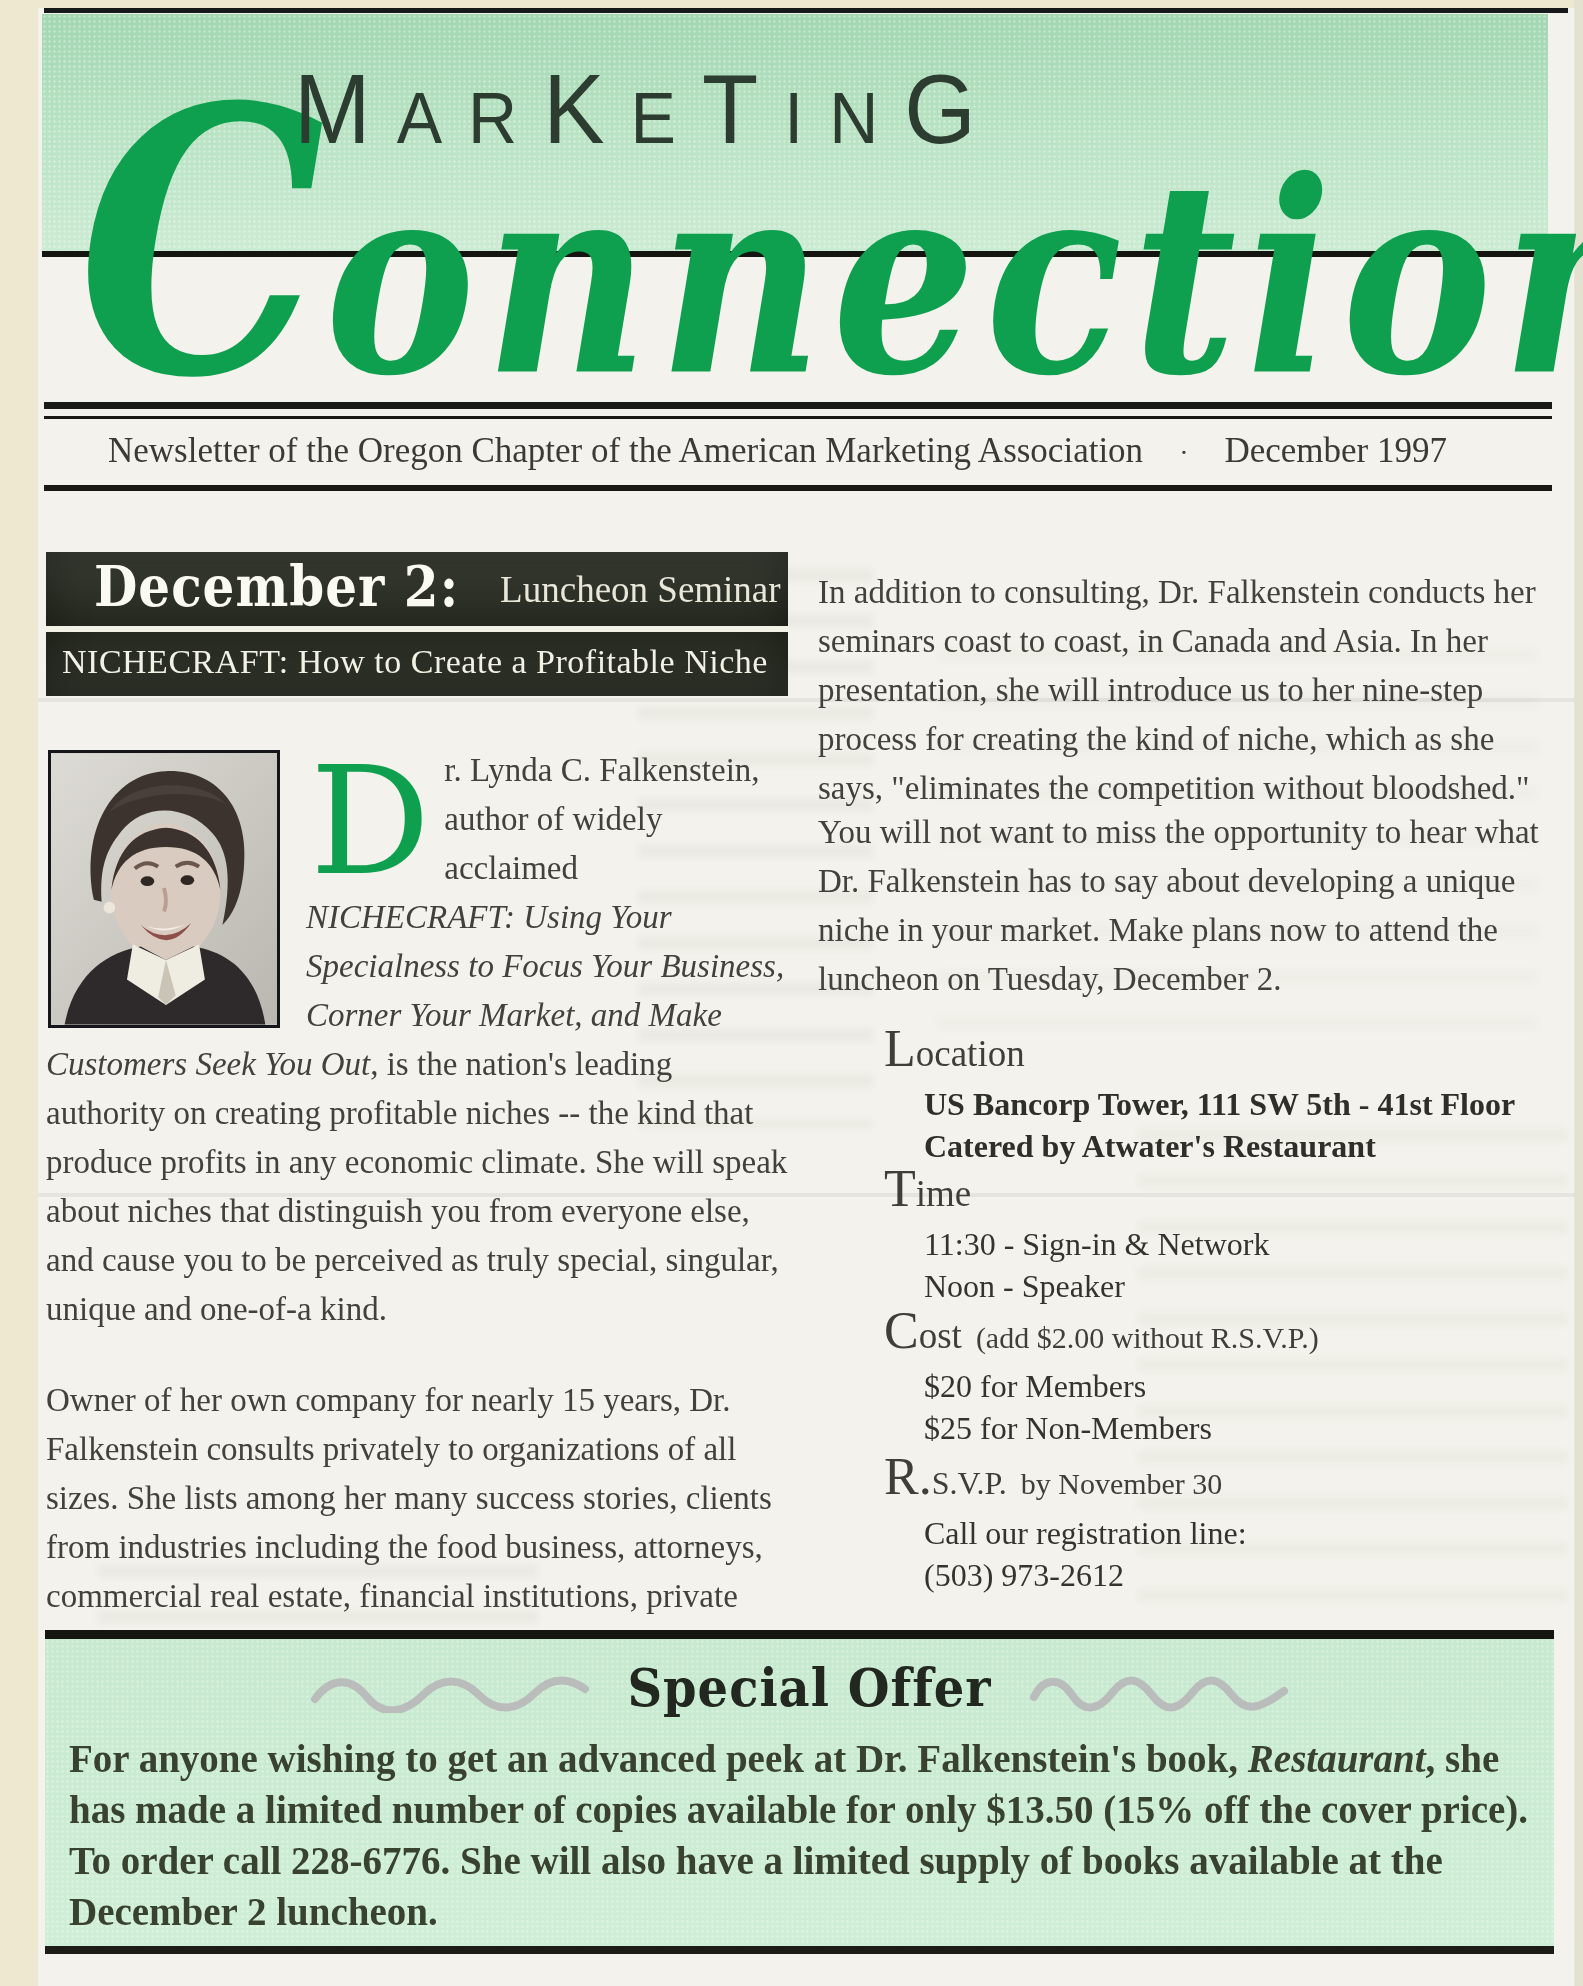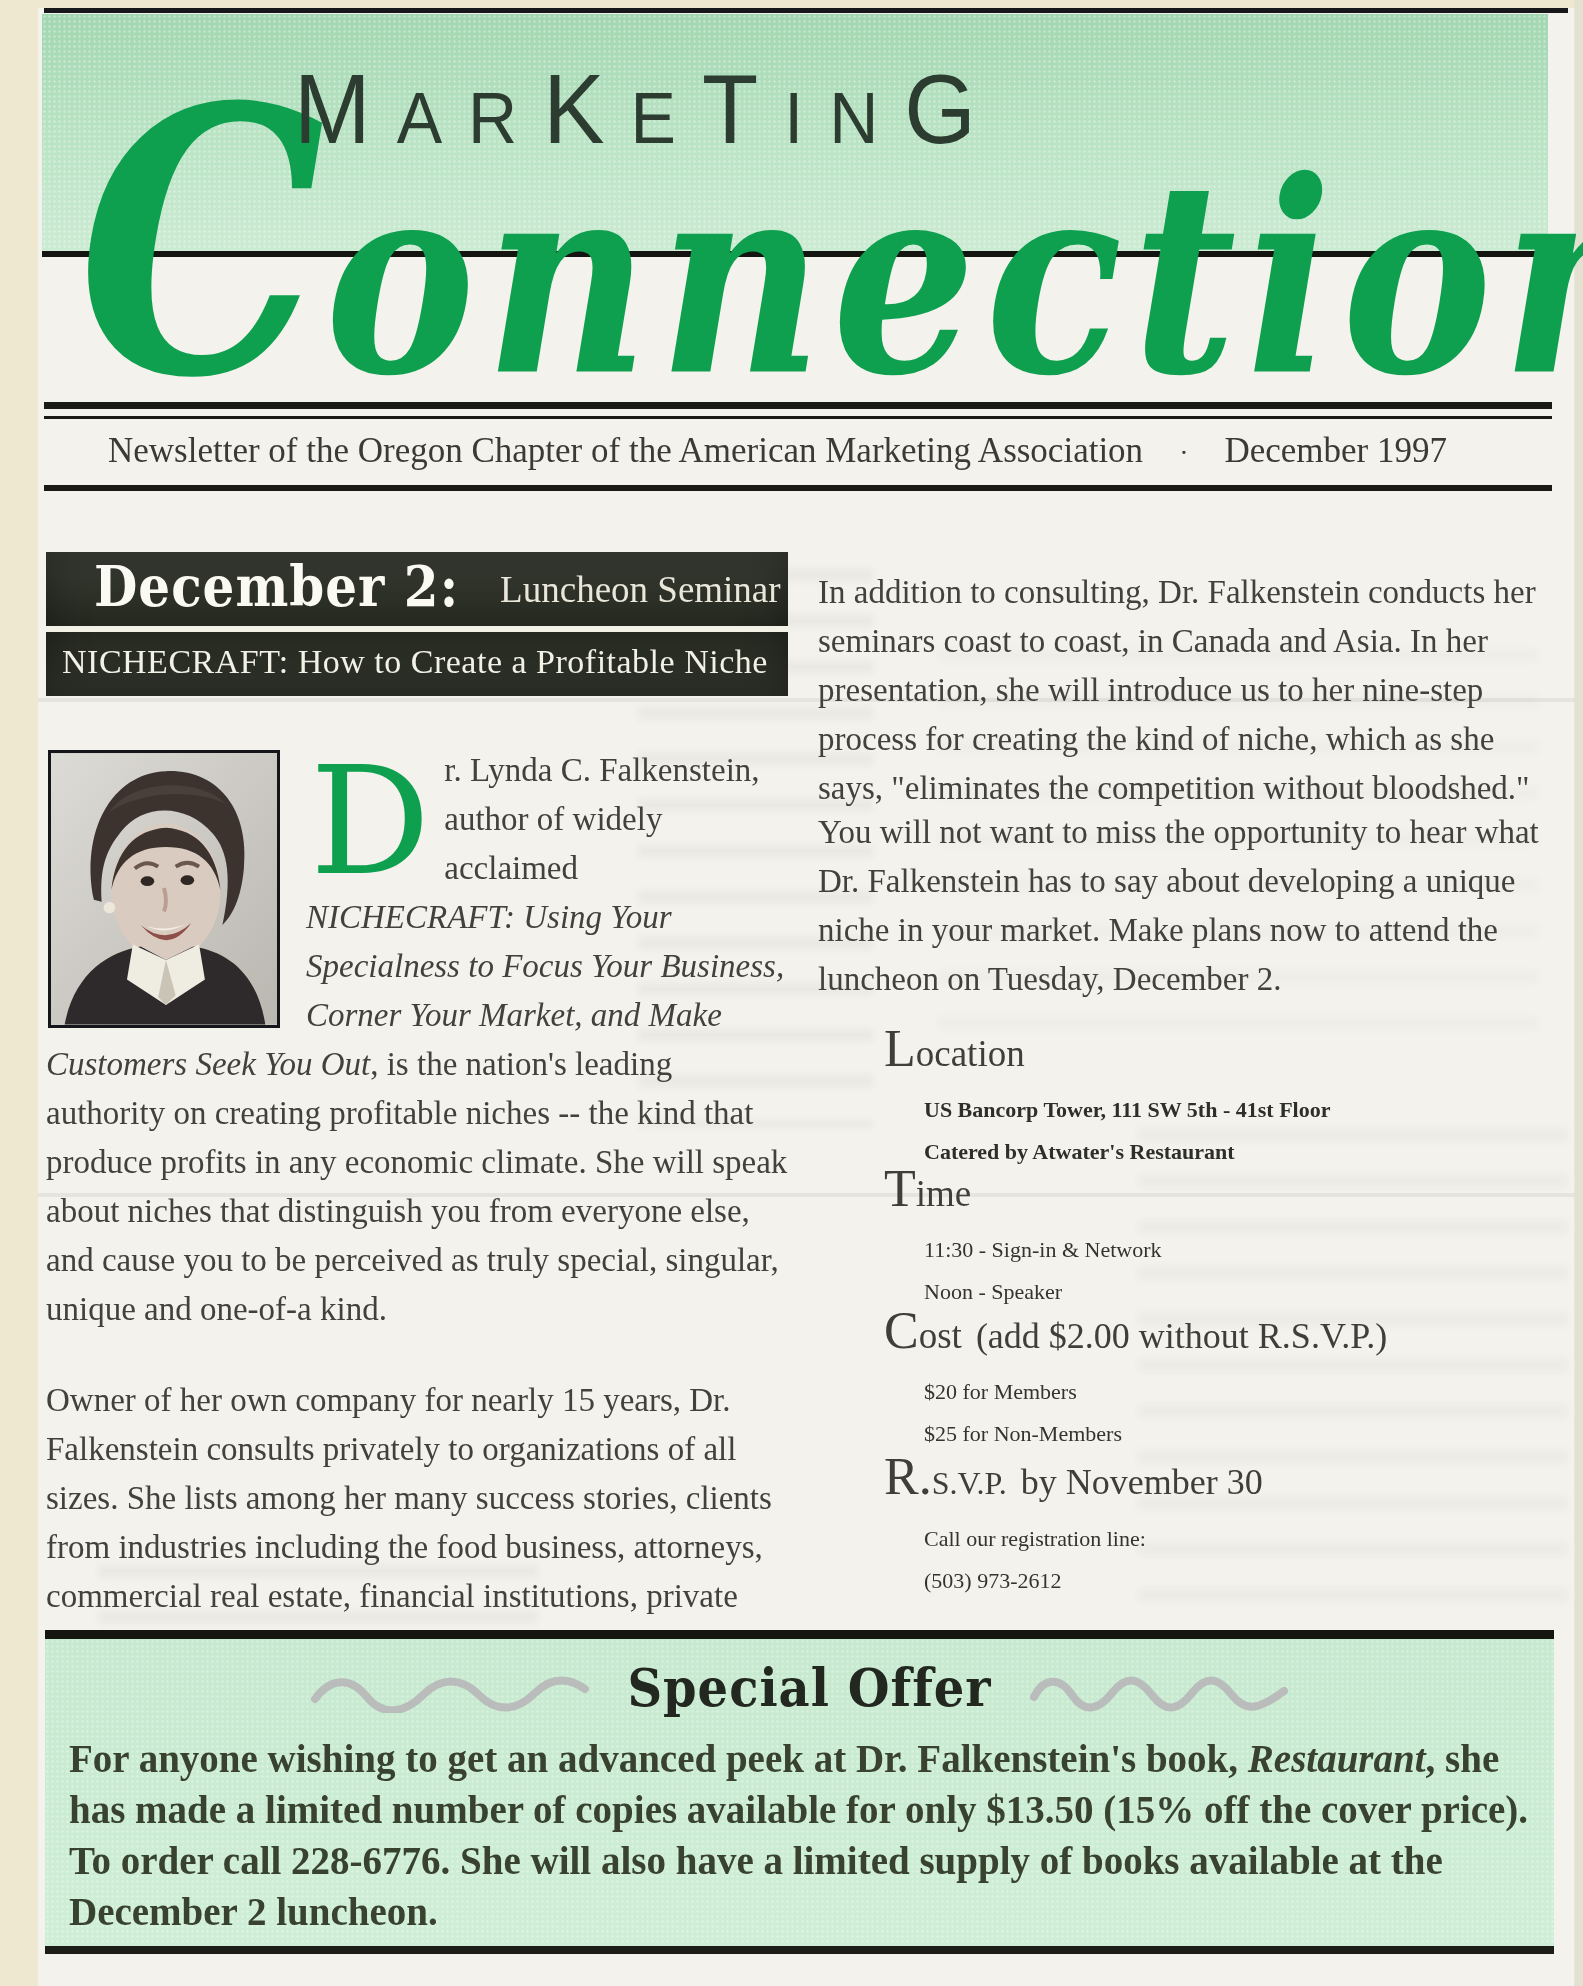--- a/index.html
+++ b/index.html
@@ -123,22 +123,22 @@
   .detail-block { position:absolute; left:0; width:680px; }
   .detail-loc  { top:0; }
   .detail-time { top:140px; }
   .detail-cost { top:282px; }
   .detail-rsvp { top:428px; }
   .detail-label {
     display:inline-block; font-size:37px; color:#3e3f38; line-height:46px;
   }
   .detail-label::first-letter { font-size:52px; }
   .detail-rsvp .detail-label { font-size:32px; }
-  .detail-note { font-size:36px; color:#3e3f38; margin-left:14px; }
-  .detail-lines { margin:12px 0 0 40px; font-size:22px; line-height:42px; color:#33342e; }
+  .detail-note { font-size:30px; color:#3e3f38; margin-left:14px; }
+  .detail-lines { margin:6px 0 0 40px; font-size:32px; line-height:42px; color:#33342e; }
   .detail-loc .detail-lines { font-weight:600; color:#2e2f29; }
   
   .offer {
     position:absolute; left:7px; top:1622px; width:1509px; height:324px;
     border-top:9px solid #15160f; border-bottom:8px solid #1c1d17;
     background-image:
       radial-gradient(rgba(255,255,255,.28) 1px, transparent 1.5px),
       linear-gradient(180deg,#c6e9cf 0%, #cfeed7 100%);
     background-size:5px 5px, 100% 100%;
     overflow:hidden;

